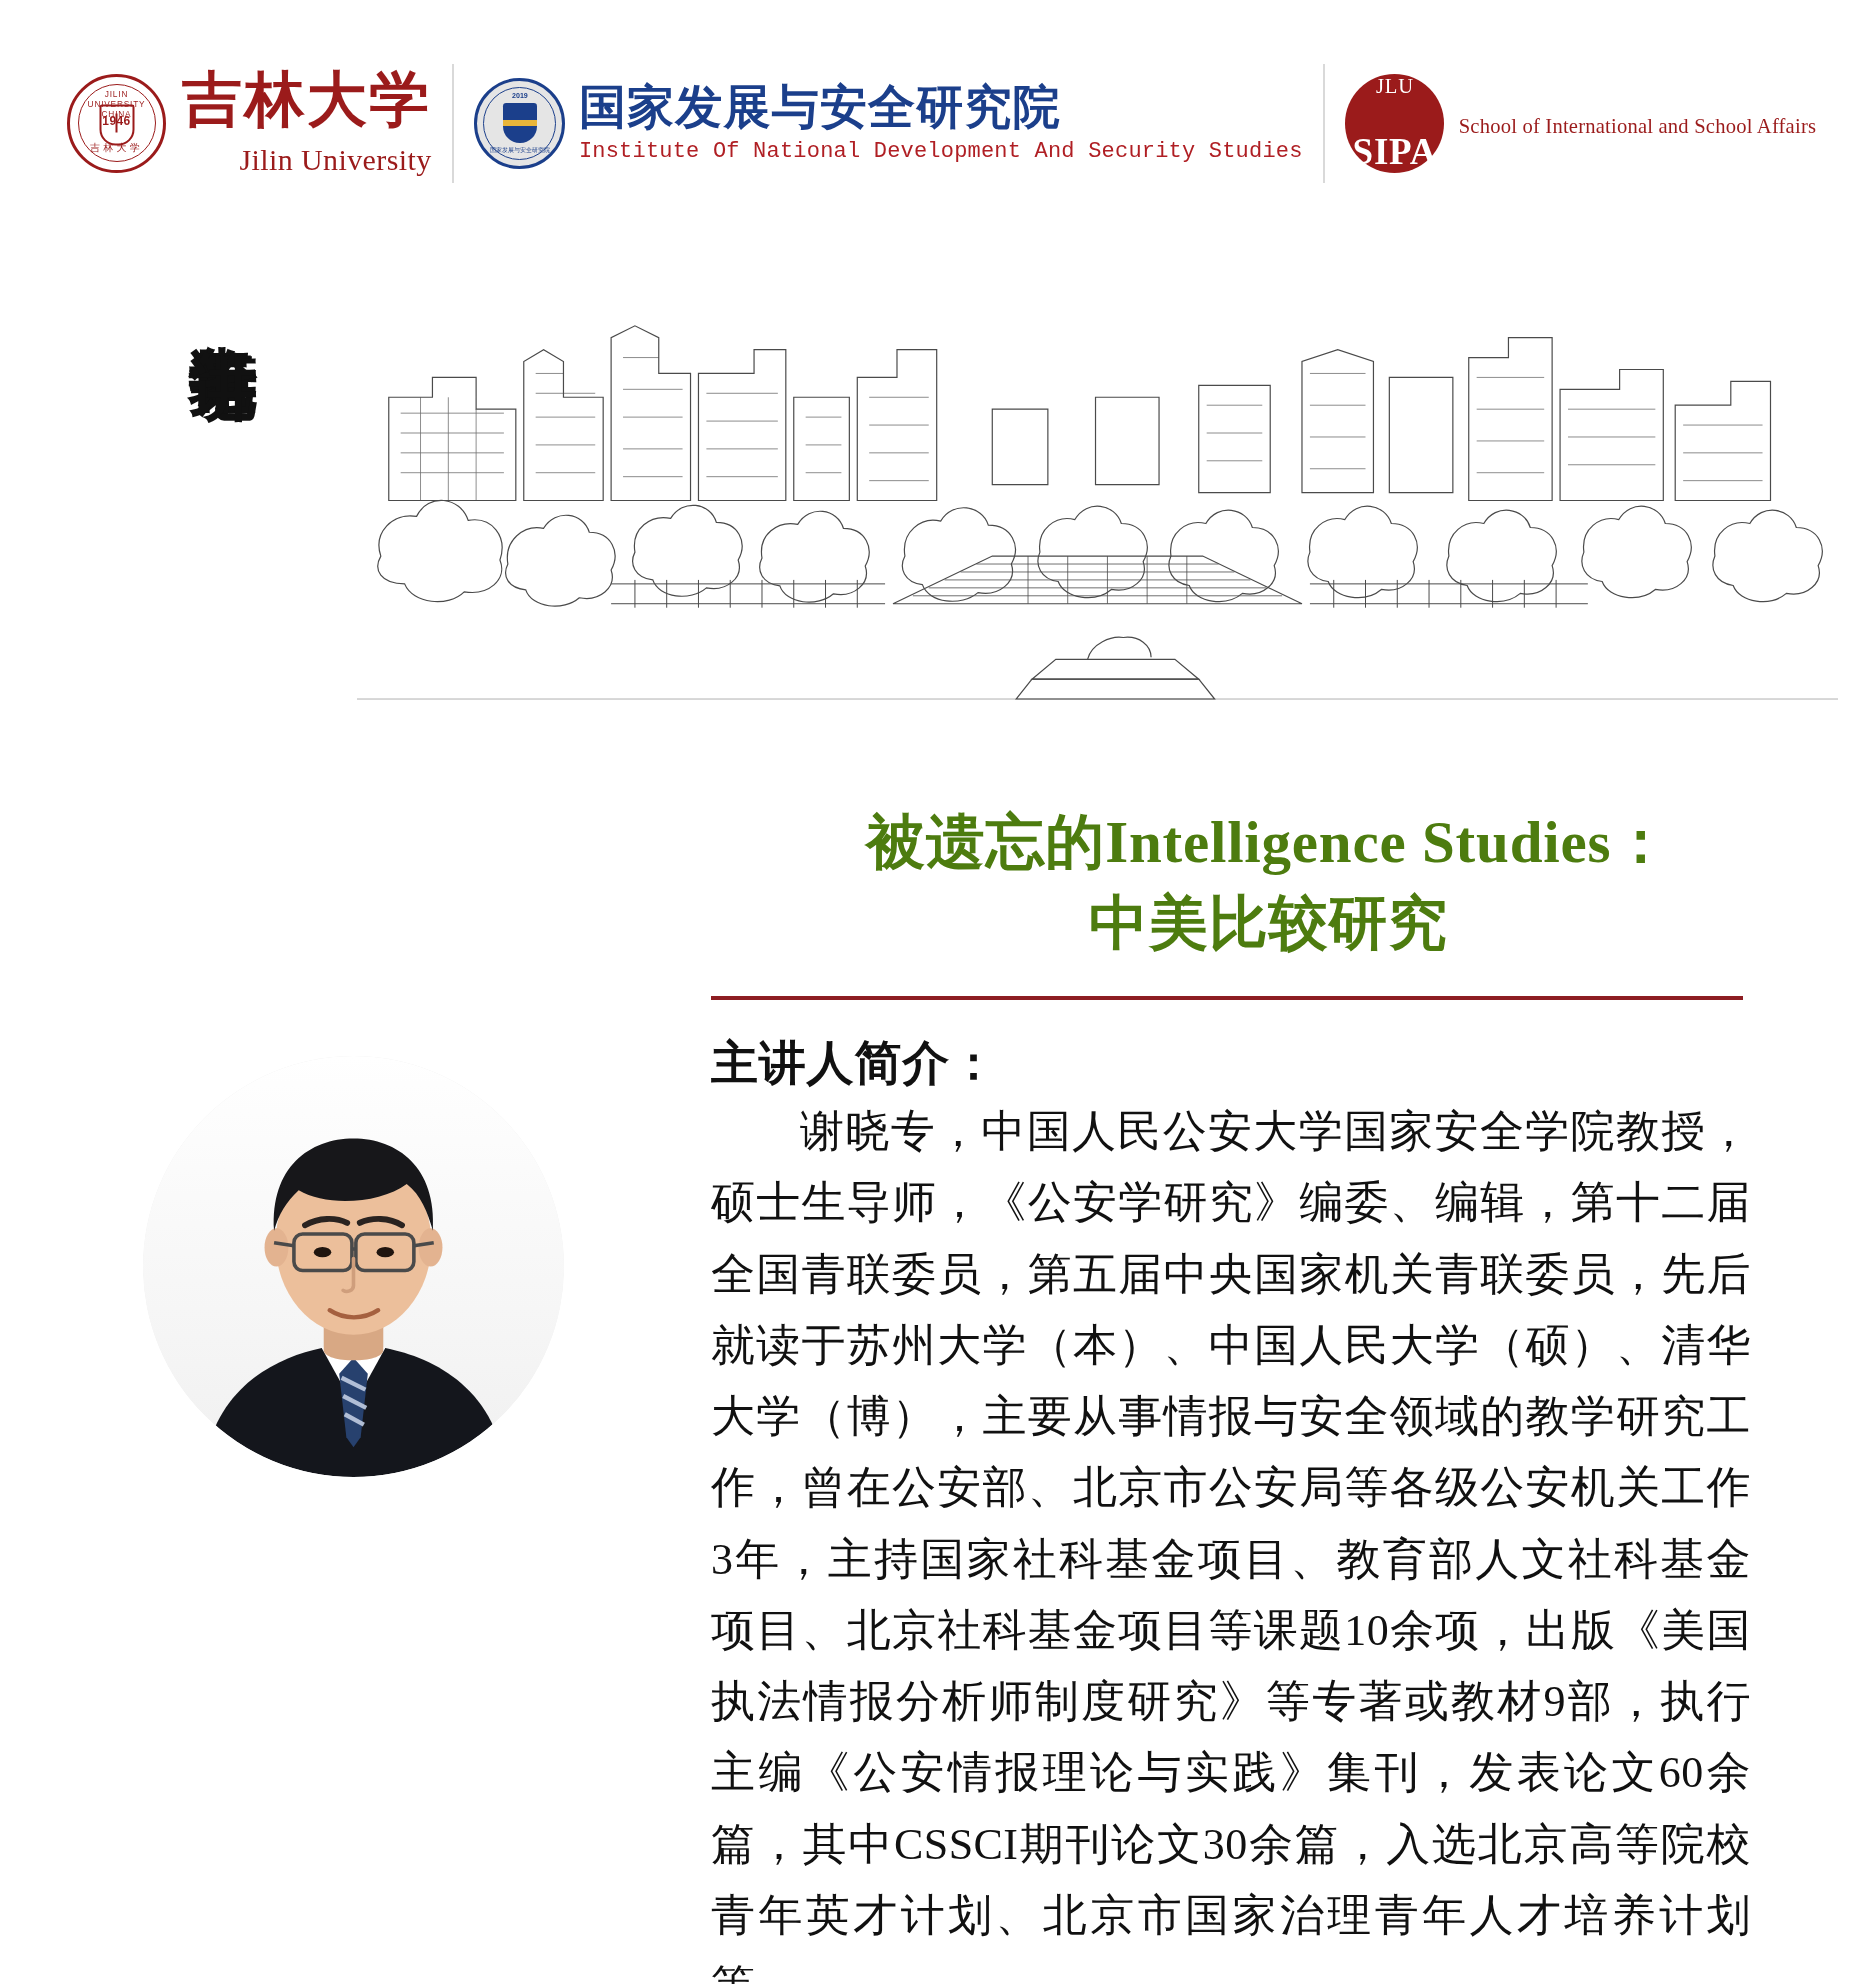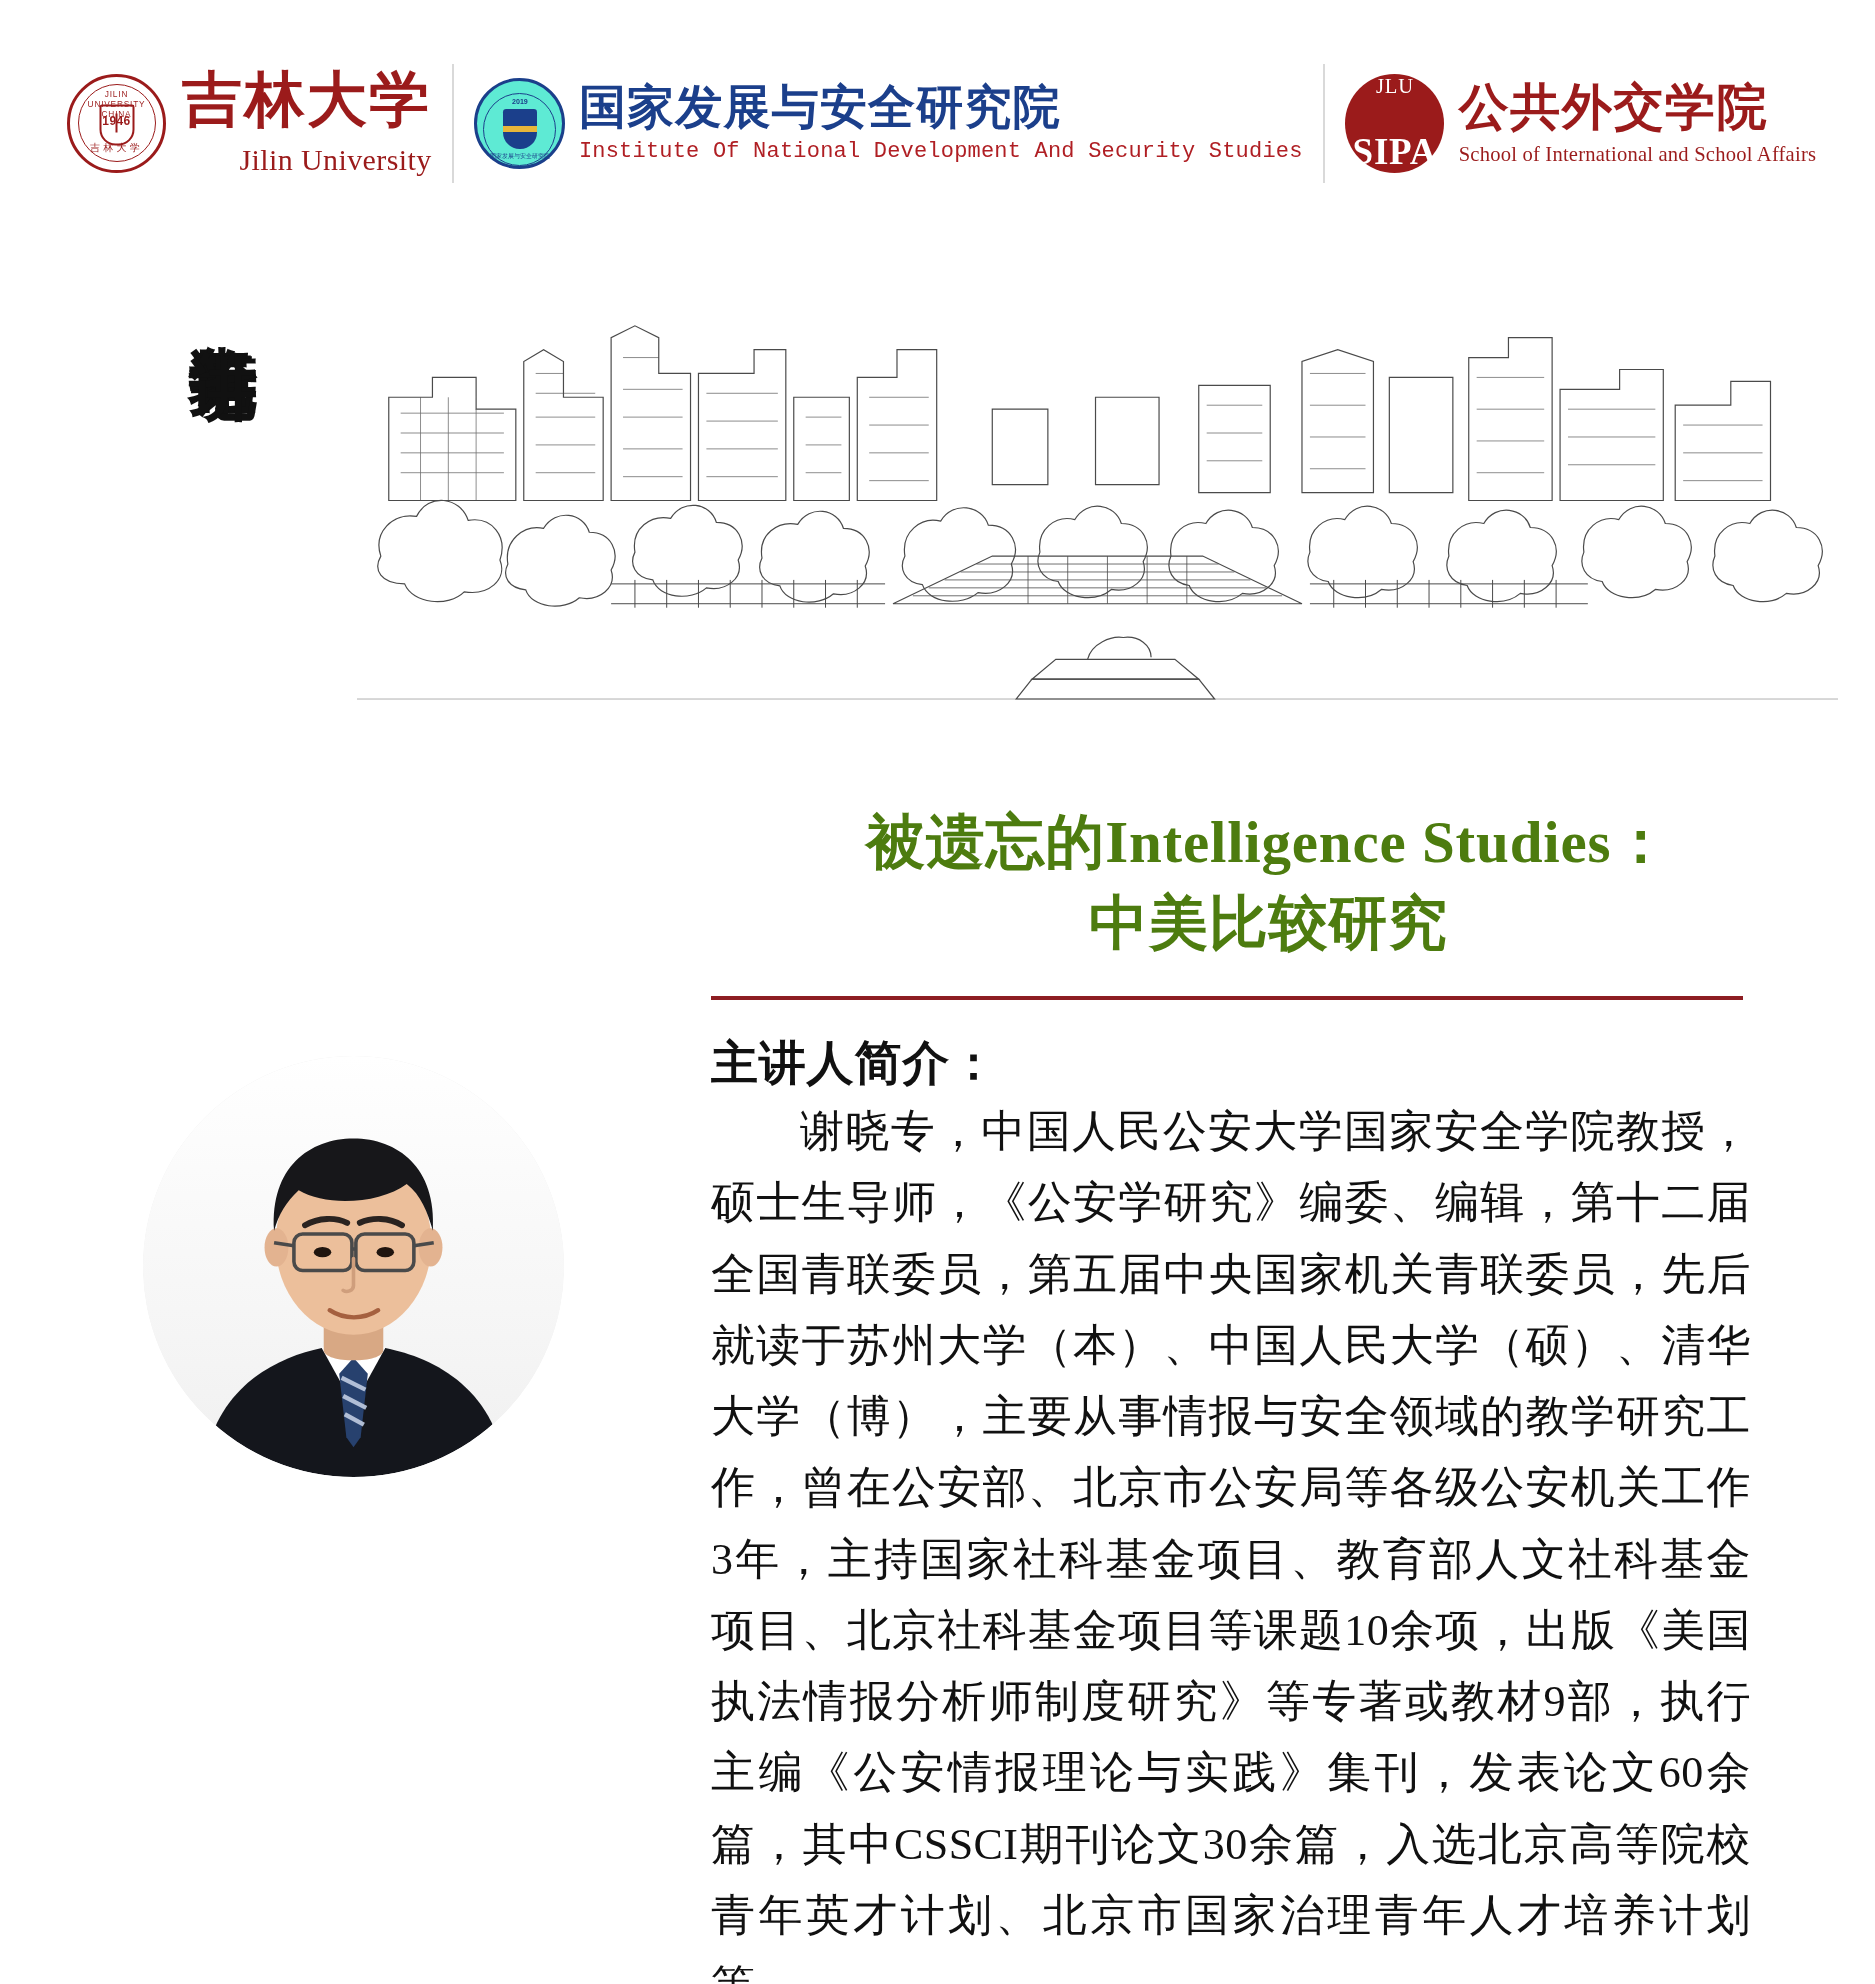--- a/index.html
+++ b/index.html
@@ -57,22 +57,22 @@
     font-family:"Liberation Serif","DejaVu Serif",serif;
     font-size:30px;color:#9b1b1b;letter-spacing:0.4px;margin-top:11px;text-align:right;
   }
 
   .divider{
     width:1.6px;height:119px;background:#d9d9d9;margin:0 20.6px;
   }
 
   .inds-seal{
     width:91px;height:91px;border-radius:50%;
-    border:3.2px solid #1b3f8b;box-sizing:border-box;background:#5eead4;
-    position:relative;display:flex;align-items:flex-end;justify-content:center;
+    border:3.2px solid #1b3f8b;box-sizing:border-box;background:#e5e5e5;
+    position:relative;display:flex;align-items:center;justify-content:center;
   }
   .inds-seal .inner2{
     width:71px;height:71px;border-radius:50%;border:1.2px solid #1b3f8b;position:relative;
   }
   .inds-seal .shield2{
     position:absolute;left:50%;top:50%;transform:translate(-50%,-50%);
     width:34px;height:40px;background:#1b3f8b;border-radius:3.2px 3.2px 16.7px 16.7px;
   }
   .inds-seal .shield2 .band{
     position:absolute;left:0;right:0;top:16.7px;height:6.7px;background:#e8b53a;
@@ -201,21 +201,20 @@
     </div>
 
     <div class="divider"></div>
 
     <div class="logo-group">
       <div class="sipa-seal">
         <div class="jlu">JLU</div>
         <div class="sipa">SIPA</div>
       </div>
       <div class="sipa-text">
-        <div class="cn">公共外交学院</div>
         <div class="en">School of International and School Affairs</div>
       </div>
     </div>
   </div>
 
   <div class="sketch">
     <svg width="1481" height="445" viewBox="0 0 3730 1120" xmlns="http://www.w3.org/2000/svg" stroke="#4a4a4a" fill="none" stroke-width="3">
 
       <path d="M80 560 L80 300 L190 300 L190 250 L300 250 L300 330 L400 330 L400 560 Z"></path>
       <path d="M420 560 L420 210 L470 180 L520 210 L520 300 L620 300 L620 560 Z"></path>

